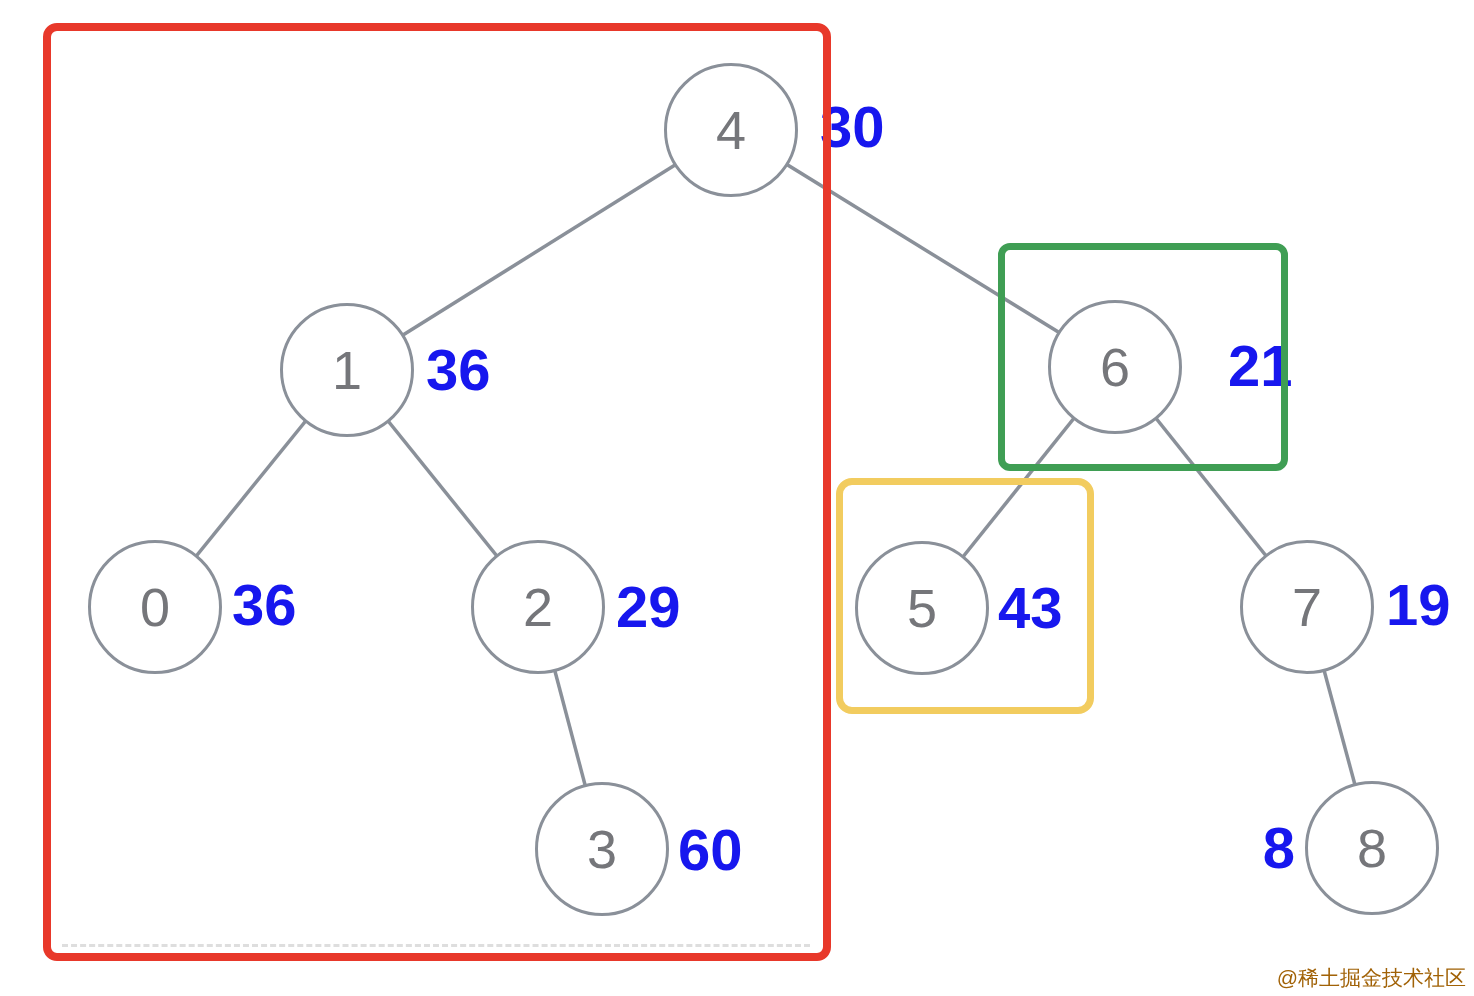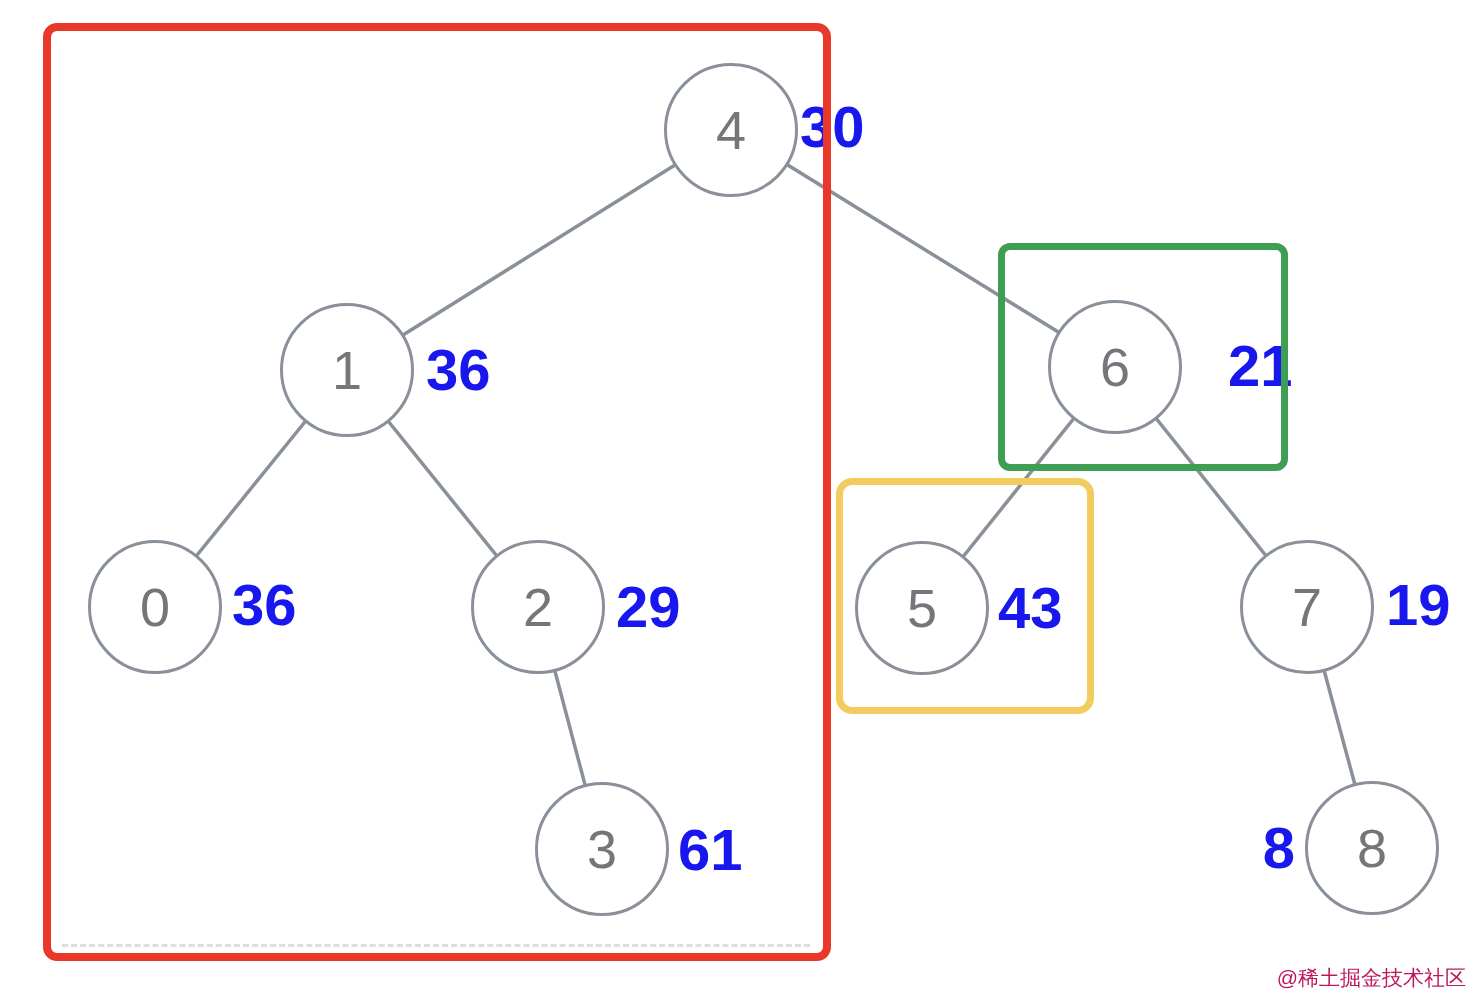--- a/index.html
+++ b/index.html
@@ -85,21 +85,21 @@
     width: 748px;
     height: 0;
     border-top: 3px dashed #dedede;
     z-index: 4;
   }
   .watermark {
     position: absolute;
     right: 8px;
     bottom: 4px;
     font-size: 21px;
-    color: #be185d;
+    color: #a16207;
     z-index: 6;
     user-select: none;
   }
 </style>
 </head>
 <body>
 
 <div class="canvas">
 
   <svg class="edges" width="1474" height="996" viewBox="0 0 1474 996">
@@ -139,22 +139,22 @@
   <div class="node" style="left:1240px; top:540px">
     <span class="nl">7</span>
   </div>
   <div class="node" style="left:1305px; top:781px">
     <span class="nl">8</span>
   </div>
 
   <div class="value" style="left:232px;  top:605px">36</div>
   <div class="value" style="left:426px;  top:370px">36</div>
   <div class="value" style="left:616px;  top:607px">29</div>
-  <div class="value" style="left:678px;  top:850px">61</div>
-  <div class="value" style="left:800px;  top:127px">30</div>
+  <div class="value" style="left:678px;  top:850px">60</div>
+  <div class="value" style="left:820px;  top:127px">30</div>
   <div class="value" style="left:998px;  top:608px">43</div>
   <div class="value" style="left:1228px; top:366px">21</div>
   <div class="value" style="left:1386px; top:605px">19</div>
   <div class="value right-align" style="left:1243px; top:848px">8</div>
 
   <div class="dashed-line"></div>
 
   <div class="hbox red"></div>
   <div class="hbox green"></div>
   <div class="hbox yellow"></div>

